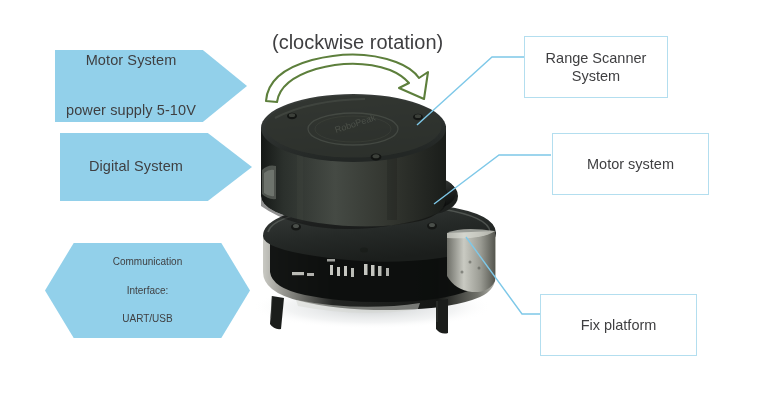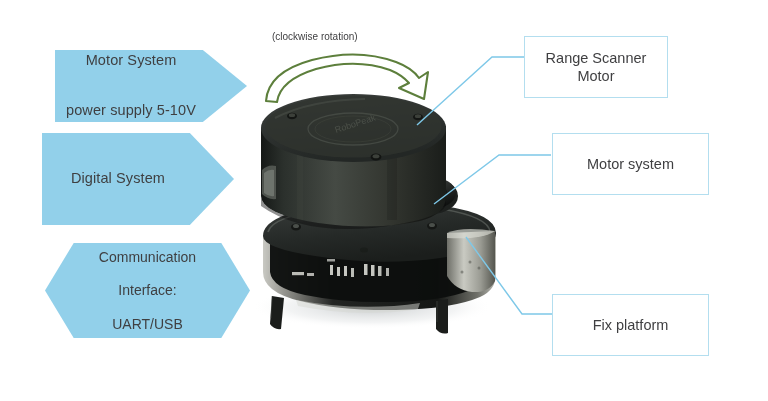--- a/index.html
+++ b/index.html
@@ -42,21 +42,21 @@
 
   .hex-label {
     position: absolute;
     background: #92d0ea;
     color: #3f3f41;
     display: flex;
     flex-direction: column;
     align-items: center;
     justify-content: center;
     text-align: center;
-    font-size: 14px;
+    font-size: 10px;
     line-height: 1.15;
     -webkit-clip-path: polygon(14% 0, 86% 0, 100% 50%, 86% 100%, 14% 100%, 0 50%);
     clip-path: polygon(14% 0, 86% 0, 100% 50%, 86% 100%, 14% 100%, 0 50%);
     box-sizing: border-box;
   }
   .hex-label .ln + .ln { margin-top: 17px; }
 
   
   .box-label {
     position: absolute;
@@ -70,21 +70,21 @@
     text-align: center;
     font-size: 14.5px;
     line-height: 1.25;
     box-sizing: border-box;
   }
 
   
   .caption {
     position: absolute;
     color: #3f3f41;
-    font-size: 10px;
+    font-size: 20px;
     white-space: nowrap;
   }
 
   
   .layer {
     position: absolute;
     left: 0;
     top: 0;
     width: 768px;
     height: 401px;
@@ -256,36 +256,36 @@
     <polyline points="466,237 522,314 552,314" fill="none" stroke="#7ec8e8" stroke-width="1.4"></polyline>
   </svg>
 
   <div class="caption" style="left:272px; top:31px;">(clockwise rotation)</div>
 
   <div class="arrow-label" style="left:55px; top:50px; width:192px; height:72px;">
     <span class="ln">Motor System</span>
     <span class="ln">power supply 5-10V</span>
   </div>
 
-  <div class="arrow-label" style="left:42px; top:133px; width:192px; height:92px;text-align:right;">
+  <div class="arrow-label" style="left:60px; top:133px; width:192px; height:68px;text-align:right;">
     <span class="ln">Digital System</span>
   </div>
 
   <div class="hex-label" style="left:45px; top:243px; width:205px; height:95px;">
     <span class="ln">Communication</span>
     <span class="ln">Interface:</span>
     <span class="ln">UART/USB</span>
   </div>
 
   <div class="box-label" style="left:524px; top:36px; width:144px; height:62px;">
     <span>Range Scanner</span>
-    <span>Motor</span>
+    <span>System</span>
   </div>
 
   <div class="box-label" style="left:552px; top:133px; width:157px; height:62px;">
     <span>Motor system</span>
   </div>
 
-  <div class="box-label" style="left:552px; top:294px; width:157px; height:62px;">
+  <div class="box-label" style="left:540px; top:294px; width:157px; height:62px;">
     <span>Fix platform</span>
   </div>
 
 </div>
 
 </body></html>

